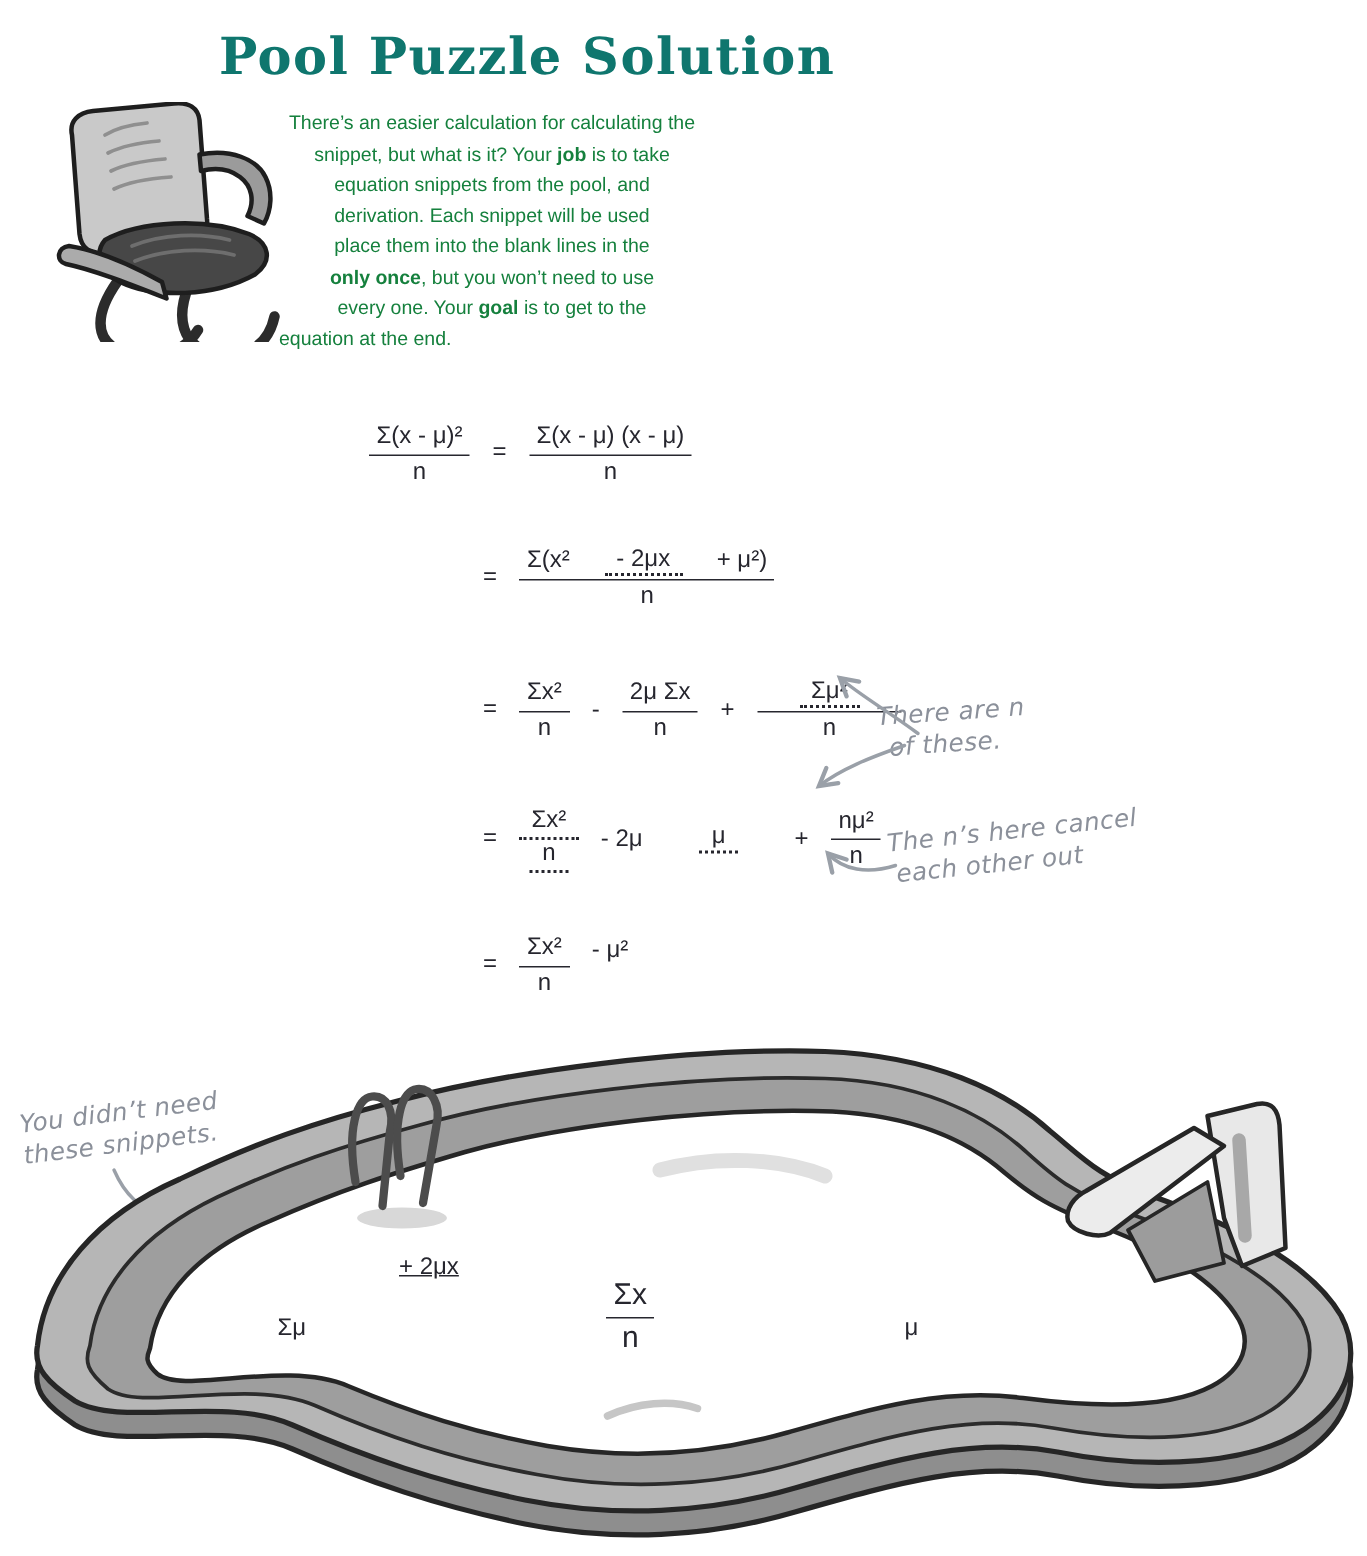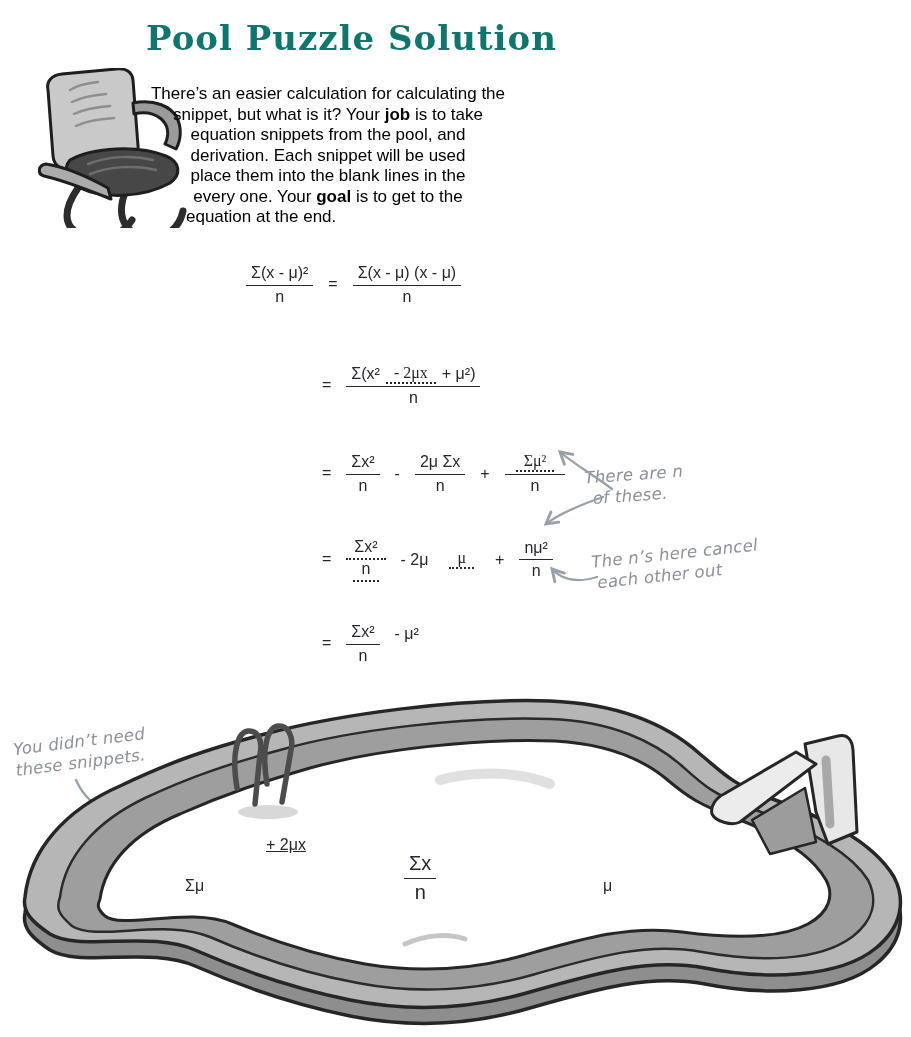--- a/index.html
+++ b/index.html
@@ -8,44 +8,44 @@
     font-family:"Liberation Sans",sans-serif;color:#26262e;overflow:hidden;
   }
   
   .title{
     position:absolute;left:146px;top:18px;
     font-family:"DejaVu Serif",serif;font-weight:700;font-size:34px;
     letter-spacing:1px;color:#0f766e;white-space:nowrap;
   }
   
   .intro{
-    position:absolute;left:150px;top:84px;width:356px;
-    font-size:17px;line-height:20.5px;text-align:center;color:#000000;
+    position:absolute;left:150px;top:72px;width:356px;
+    font-size:13px;line-height:20.5px;text-align:center;color:#15803d;
   }
   .intro .iline b{font-weight:700;}
   .intro .iline.last{text-align:left;padding-left:36px;}
   
   .chair{position:absolute;left:18px;top:68px;}
   
   .eqrow{
     position:absolute;display:flex;align-items:center;gap:15px;
     font-size:16px;color:#26262e;white-space:nowrap;
   }
   .frac{display:inline-flex;flex-direction:column;align-items:center;line-height:1.18;}
   .num{border-bottom:1.6px solid #26262e;padding:0 5px 2px;display:inline-flex;align-items:flex-end;}
   .den{padding-top:2px;}
   .fill-dot{
     display:inline-block;border-bottom:2.5px dotted #26262e;
-    padding:0 8px 0;margin:0 6px;line-height:1.05;font-family:Liberation Serif, serif;
+    padding:0 8px 0;margin:0 23px;line-height:1.05;
   }
   .frac.dotted .num{border-bottom:2.5px dotted #26262e;padding:0 8px 1px;}
   .frac.dotted .den{border-bottom:2.5px dotted #26262e;padding:0 9px 1px;}
   .eqsign{padding-bottom:2px;}
   .tail{transform:translateY(-10px);display:inline-block;}
-  #eq1{left:246px;top:264px;}
+  #eq1{left:246px;top:282px;}
   #eq2{left:322px;top:365px;}
   #eq3{left:322px;top:453px;}
   #eq4{left:322px;top:538px;}
   #eq5{left:322px;top:623px;}
   
   .hand{
     position:absolute;color:#8b909a;font-family:"DejaVu Sans",sans-serif;
     font-style:italic;font-size:16.5px;line-height:21px;letter-spacing:.3px;
     white-space:nowrap;
   }
@@ -90,20 +90,21 @@
     <path d="M28,96 C48,99 72,110 90,120 L93,131 C70,122 45,112 26,108 C19,106 20,97 28,96 Z" fill="#ababab" stroke="#1e1e1e" stroke-width="3" stroke-linejoin="round"></path>
   </svg>
 </div>
 
 <div class="intro">
   <div class="iline"><span>There’s an easier calculation for calculating the</span><b></b><span></span></div>
   <div class="iline"><span>snippet, but what is it? Your </span><b>job</b><span> is to take</span></div>
   <div class="iline"><span>equation snippets from the pool, and</span><b></b><span></span></div>
   <div class="iline"><span>derivation. Each snippet will be used</span><b></b><span></span></div>
   <div class="iline"><span>place them into the blank lines in the</span><b></b><span></span></div>
+  <div class="iline"><span></span><b>only once</b><span>, but you won’t need to use</span></div>
   <div class="iline"><span>every one. Your </span><b>goal</b><span> is to get to the</span></div>
   <div class="iline last"><span>equation at the end.</span><b></b><span></span></div>
 </div>
 
 <div class="eqrow" id="eq1">
   <span class="frac">
     <span class="num">Σ(x - μ)²</span>
     <span class="den">n</span>
   </span>
   <span class="eqsign">=</span>

